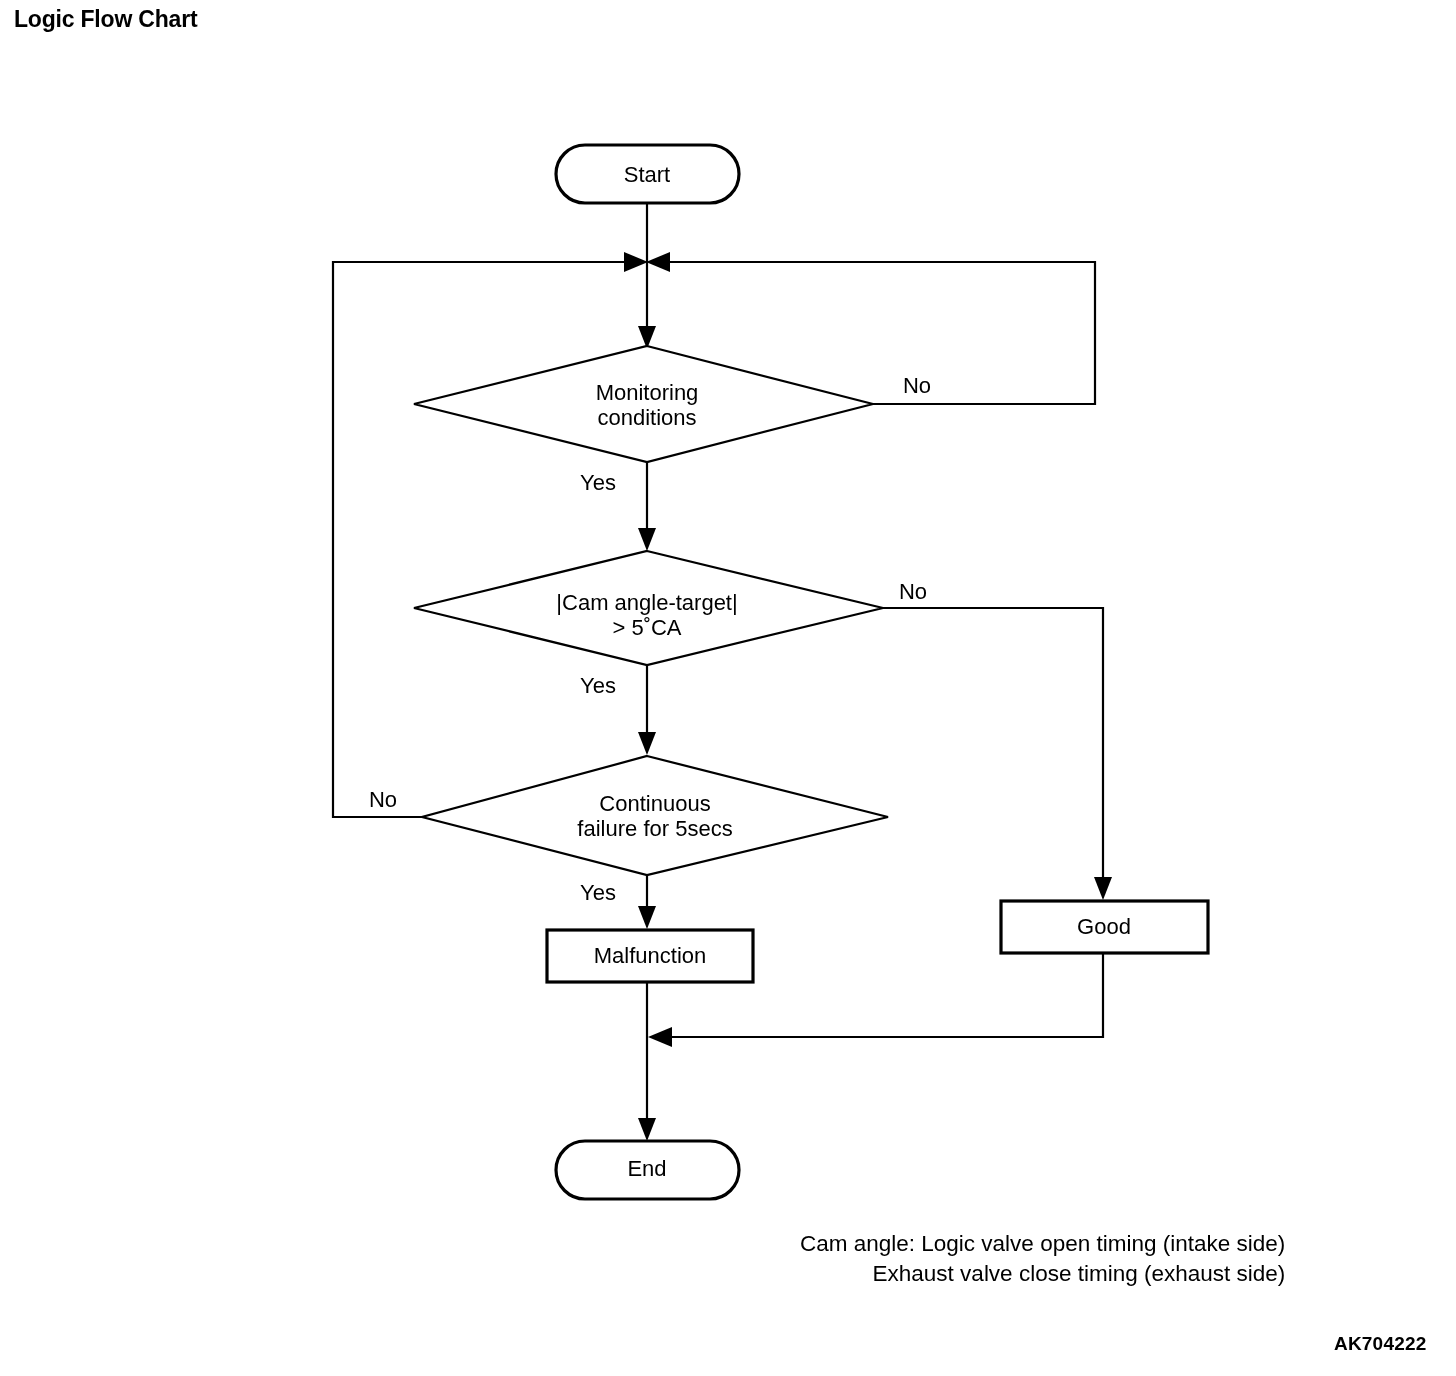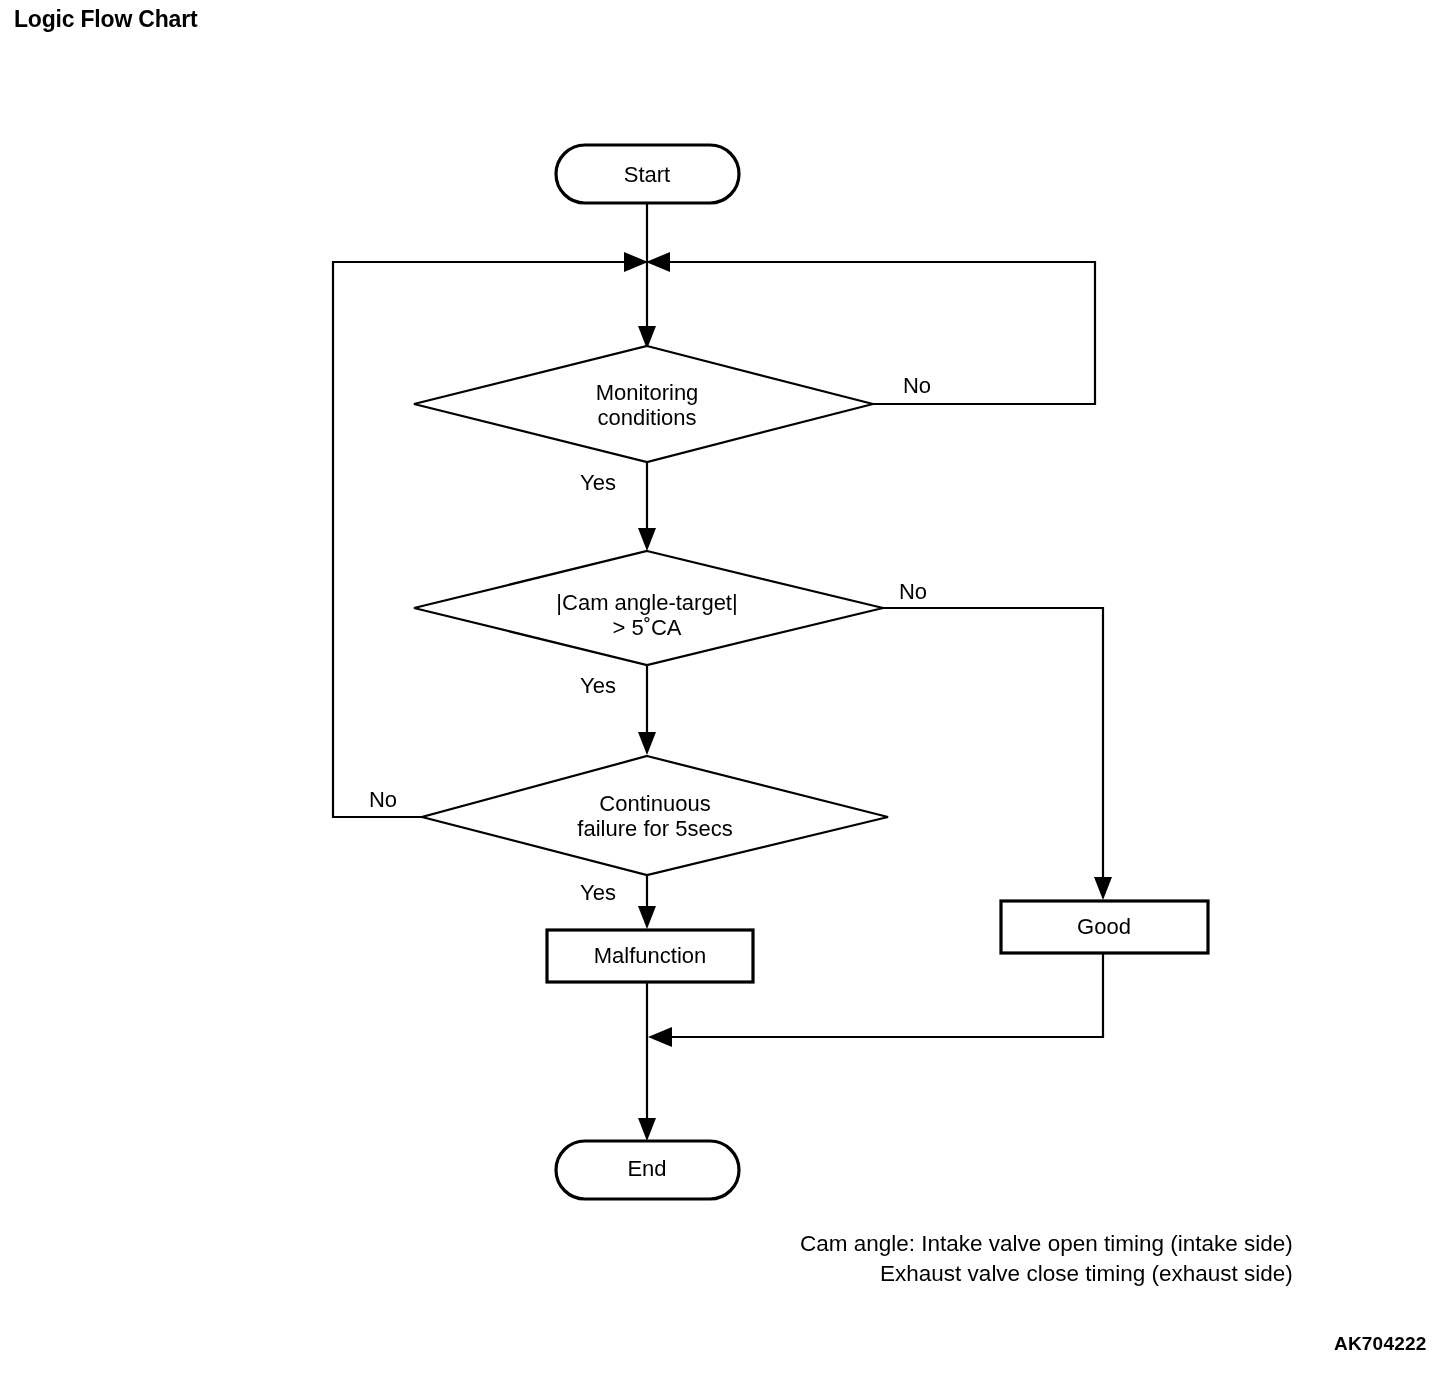--- a/index.html
+++ b/index.html
@@ -145,16 +145,16 @@
   <text class="edge-label" x="598" y="484">Yes</text>
 
   <text class="edge-label" x="913" y="593">No</text>
   <text class="edge-label" x="598" y="687">Yes</text>
 
   <text class="edge-label" x="383" y="801">No</text>
   <text class="edge-label" x="598" y="894">Yes</text>
 
 </svg>
 
-<div id="footnote"><span>Cam angle: Intake valve open timing (intake side)</span>
+<div id="footnote"><span>Cam angle: Logic valve open timing (intake side)</span>
 <span>Exhaust valve close timing (exhaust side)</span></div>
 
 <div id="figure-code">AK704222</div>
 
 </body></html>

